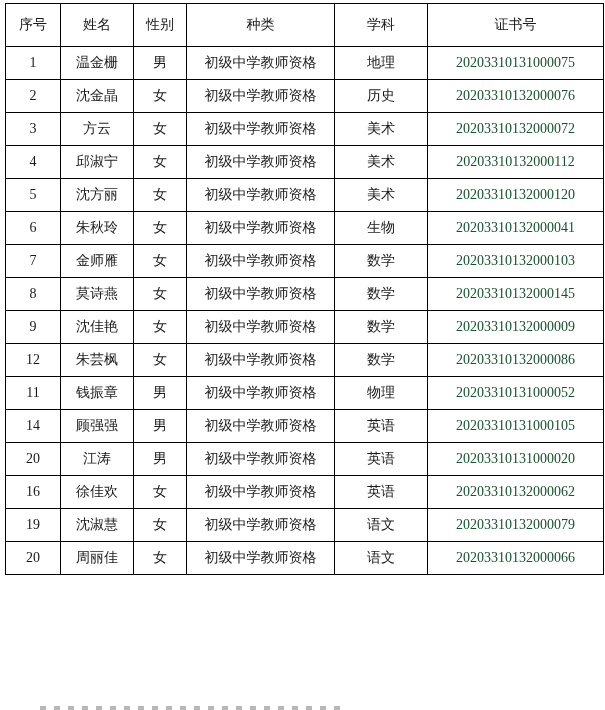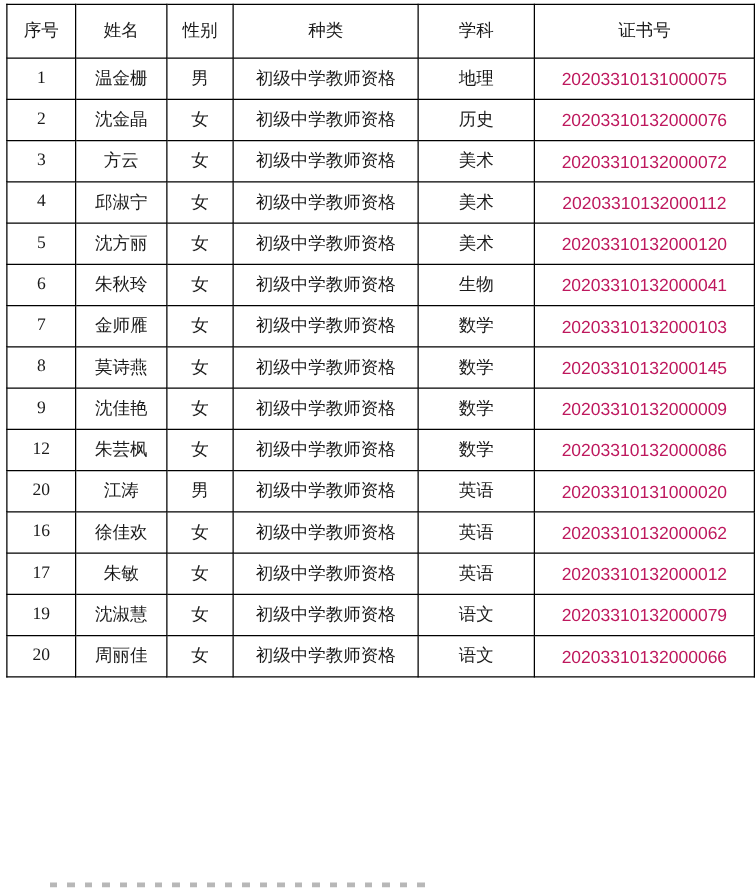--- a/index.html
+++ b/index.html
@@ -5,21 +5,21 @@
   html, body { margin: 0; padding: 0; background: #ffffff; }
   body { width: 605px; height: 710px; overflow: hidden; position: relative;
          font-family: "DejaVu Sans", sans-serif; color: #1a1a1a; }
   table.roster { position: absolute; left: 5px; top: 3px; border-collapse: collapse;
                  table-layout: fixed; width: 598px; }
   table.roster td, table.roster th { border: 1px solid #000; text-align: center; vertical-align: middle;
                  padding: 0; font-weight: normal; font-size: 14px; overflow: hidden; white-space: nowrap; }
   table.roster th { height: 42px; }
   table.roster td { height: 32px; }
   td.num { font-family: "Liberation Serif", serif; font-size: 15px; }
-  td.cert { font-family: Liberation Sans, sans-serif; font-size: 13.5px; color: #be185d; }
+  td.cert { font-family: Liberation Serif, serif; font-size: 13.5px; color: #14532d; }
   .bottom-strip { position: absolute; left: 40px; top: 706px; width: 300px; height: 4px;
                   background: repeating-linear-gradient(90deg, #333 0 6px, transparent 6px 14px); opacity: .35; }
 </style>
 </head>
 <body>
 
 <table class="roster">
   <colgroup>
     <col style="width:55px">
       <col style="width:73px">
@@ -113,42 +113,50 @@
       </tr>
       <tr>
         <td class="num">12</td>
         <td>朱芸枫</td>
         <td>女</td>
         <td>初级中学教师资格</td>
         <td>数学</td>
         <td class="cert">20203310132000086</td>
       </tr>
       <tr>
+        <td class="num">11</td>
+        <td>钱振章</td>
+        <td>男</td>
+        <td>初级中学教师资格</td>
+        <td>物理</td>
+        <td class="cert">20203310131000052</td>
+      </tr>
+      <tr>
+        <td class="num">14</td>
+        <td>顾强强</td>
+        <td>男</td>
+        <td>初级中学教师资格</td>
+        <td>英语</td>
+        <td class="cert">20203310131000105</td>
+      </tr>
+      <tr>
         <td class="num">20</td>
         <td>江涛</td>
         <td>男</td>
         <td>初级中学教师资格</td>
         <td>英语</td>
         <td class="cert">20203310131000020</td>
       </tr>
       <tr>
         <td class="num">16</td>
         <td>徐佳欢</td>
         <td>女</td>
         <td>初级中学教师资格</td>
         <td>英语</td>
         <td class="cert">20203310132000062</td>
-      </tr>
-      <tr>
-        <td class="num">17</td>
-        <td>朱敏</td>
-        <td>女</td>
-        <td>初级中学教师资格</td>
-        <td>英语</td>
-        <td class="cert">20203310132000012</td>
       </tr>
       <tr>
         <td class="num">19</td>
         <td>沈淑慧</td>
         <td>女</td>
         <td>初级中学教师资格</td>
         <td>语文</td>
         <td class="cert">20203310132000079</td>
       </tr>
       <tr>

